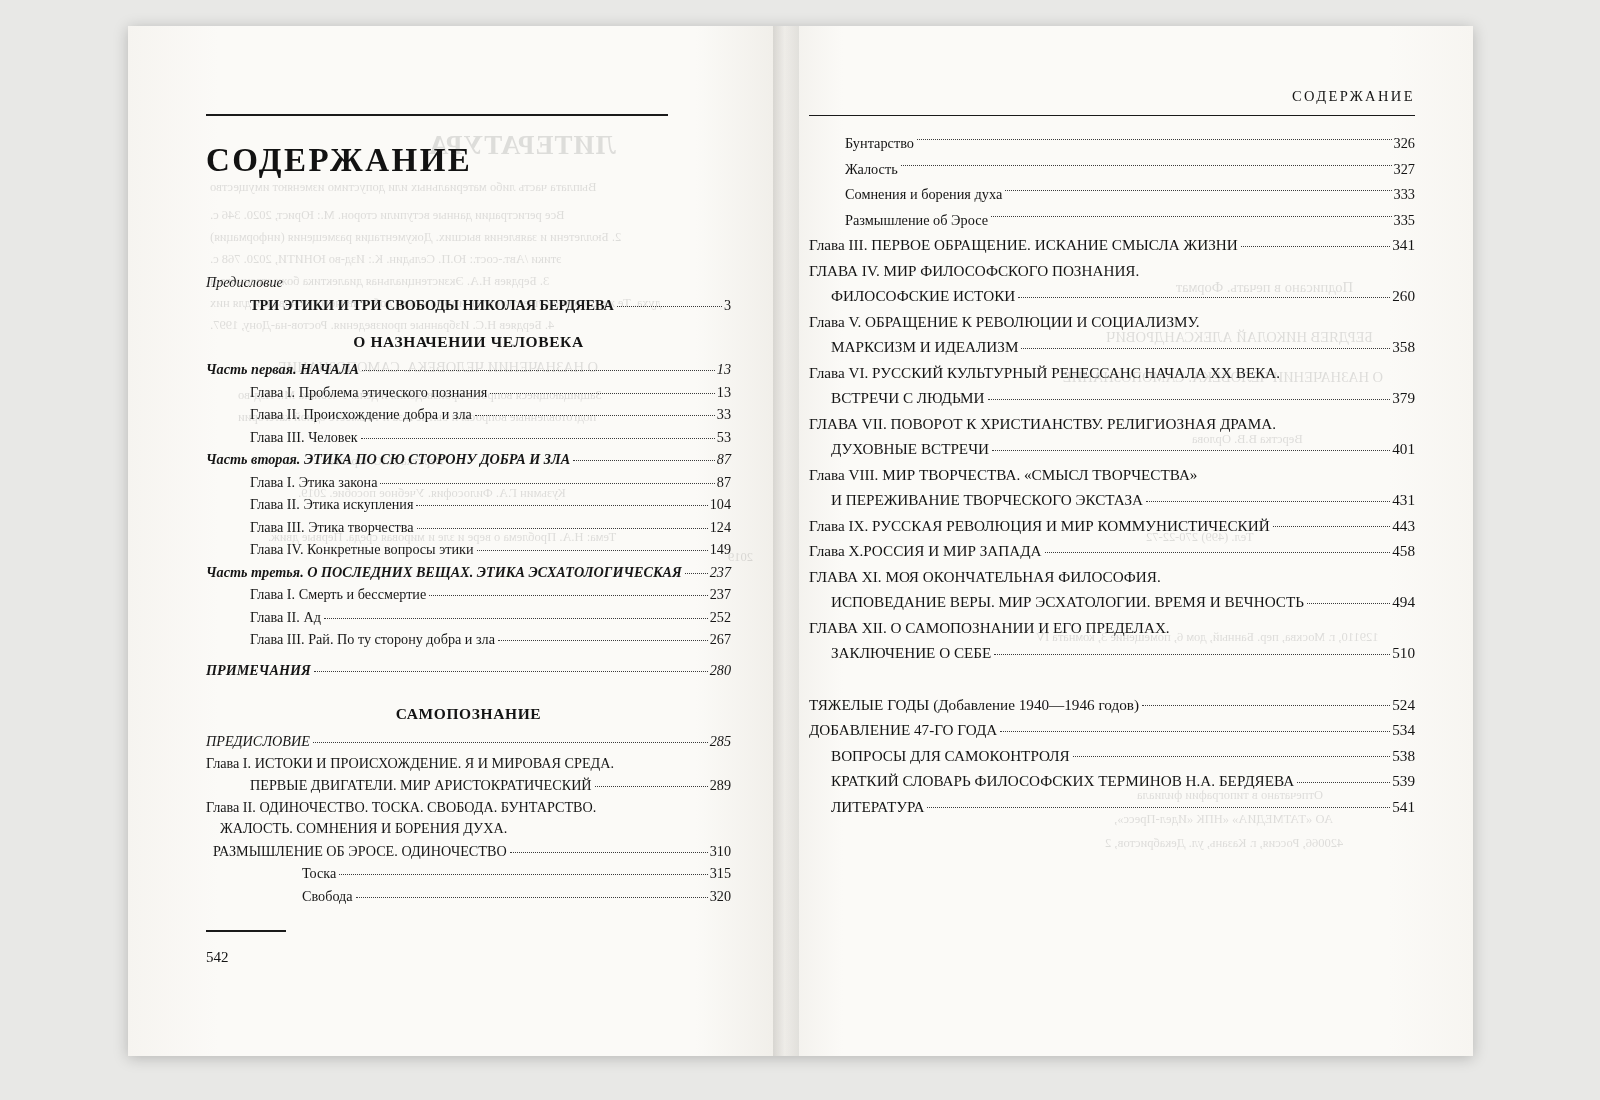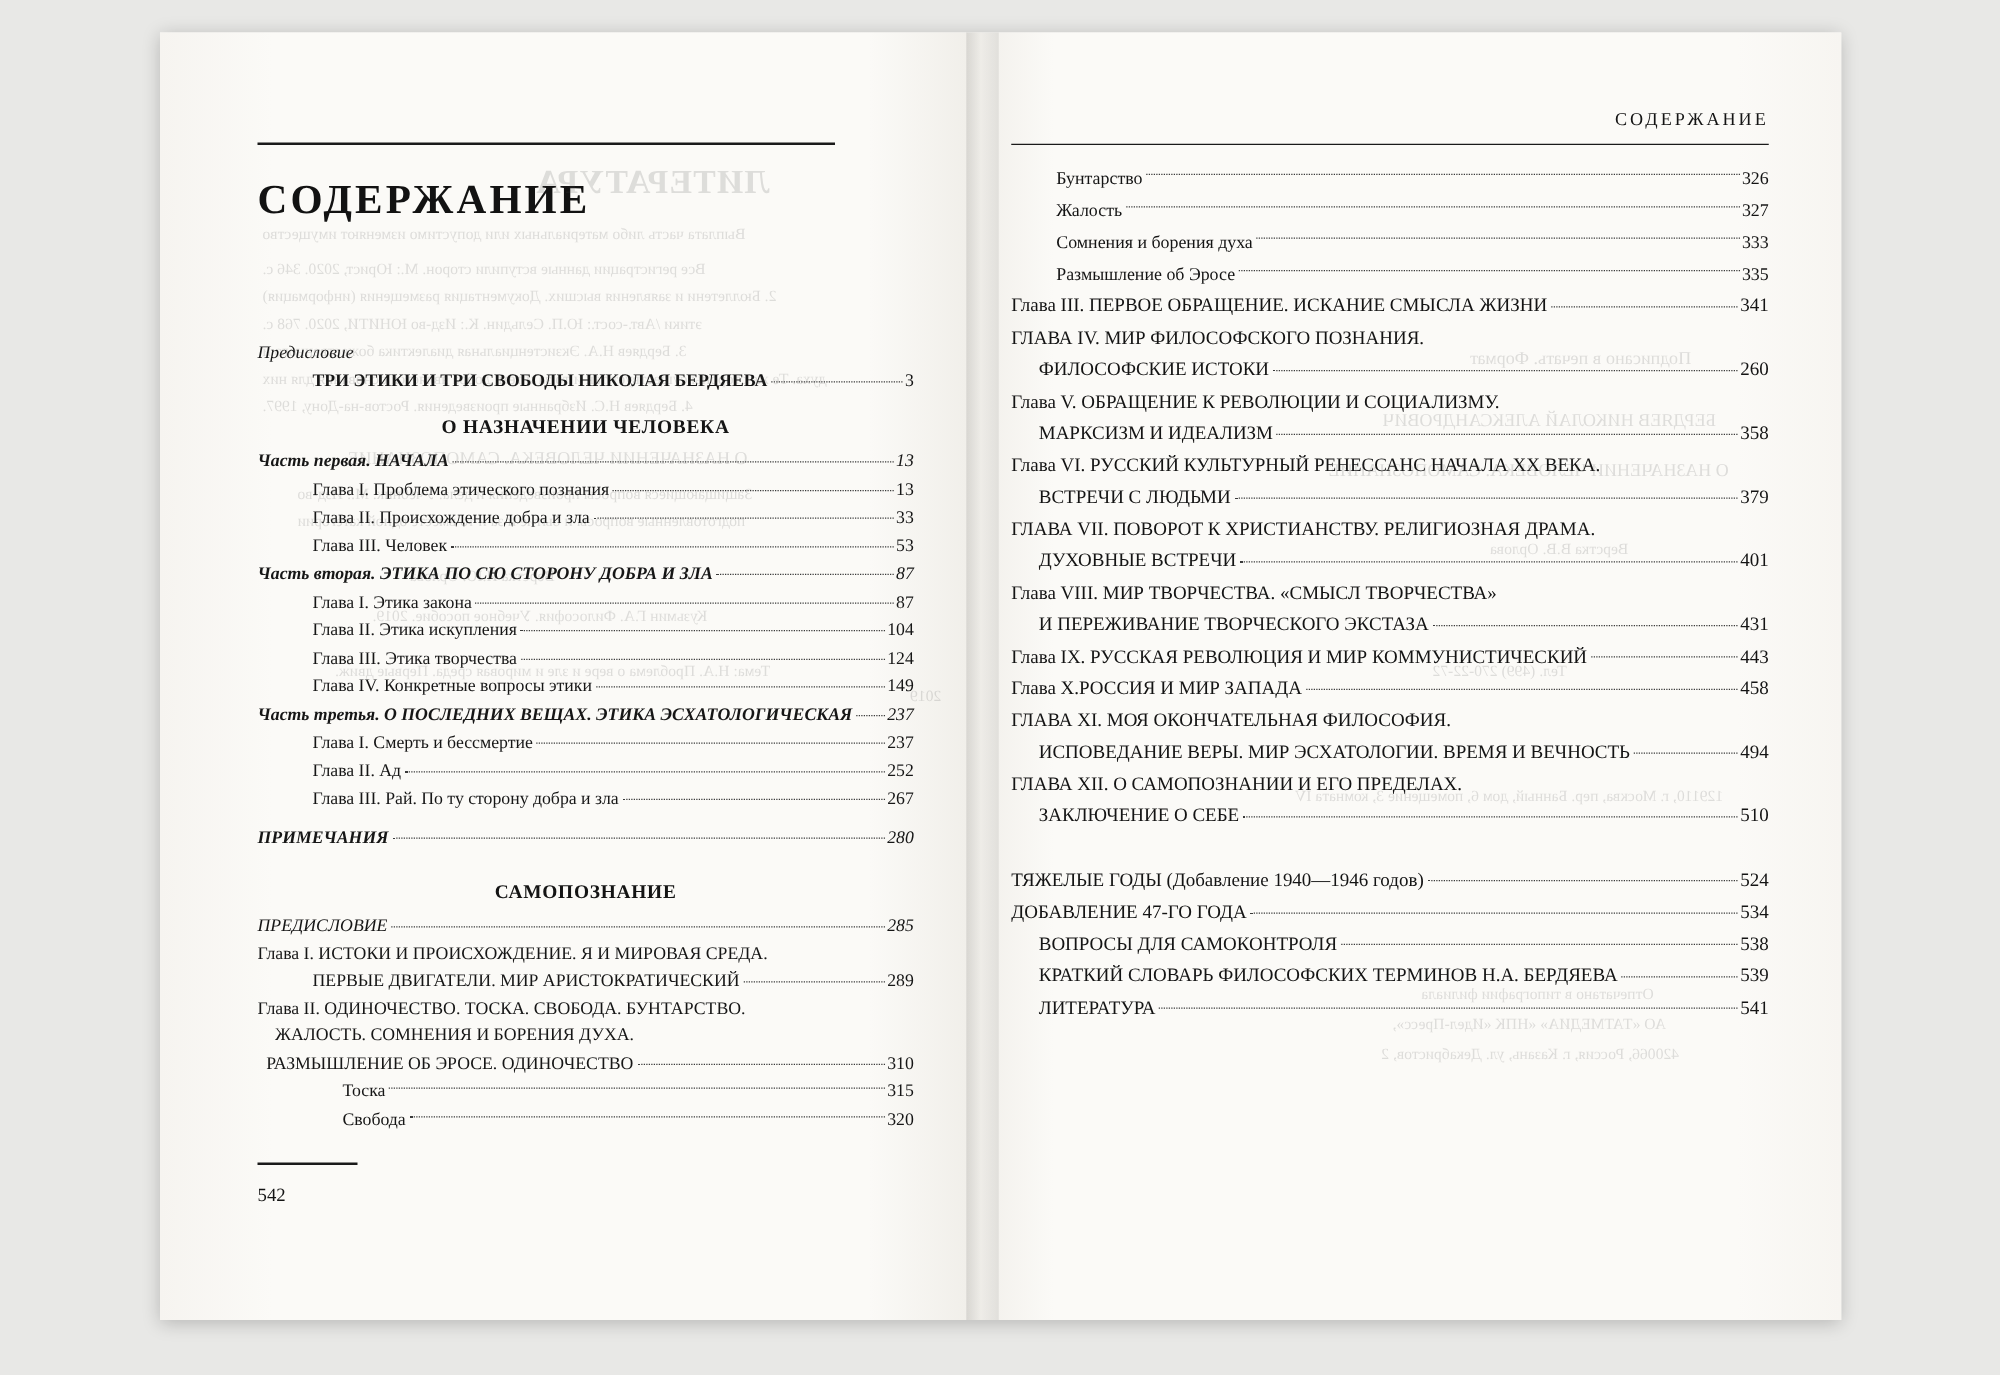--- a/index.html
+++ b/index.html
@@ -104,21 +104,21 @@
     position: relative;
     top: -3px;
     min-width: 8px;
   }
   .entry .page-num {
     white-space: nowrap;
     font-variant-numeric: tabular-nums;
   }
   .lvl-0 { margin-left: 0; font-style: italic; }
   .lvl-1 { margin-left: 44px; }
-  .lvl-2 { margin-left: 68px; align-items: center; }
+  .lvl-2 { margin-left: 96px; }
   .bold { font-weight: bold; }
   .gap-sm { margin-top: 9px; }
   .gap-md { margin-top: 17px; }
   .gap-lg { margin-top: 24px; }
   .cont-line {
     font-size: 14.2px;
     line-height: 21.5px;
     color: #161616;
   }
   .footer-rule {

